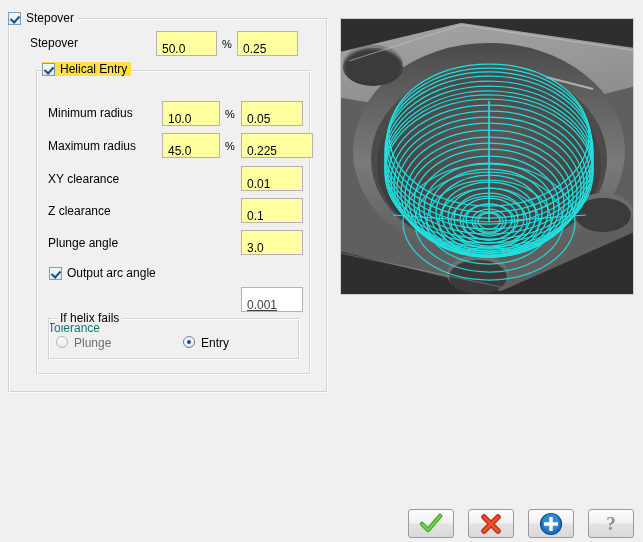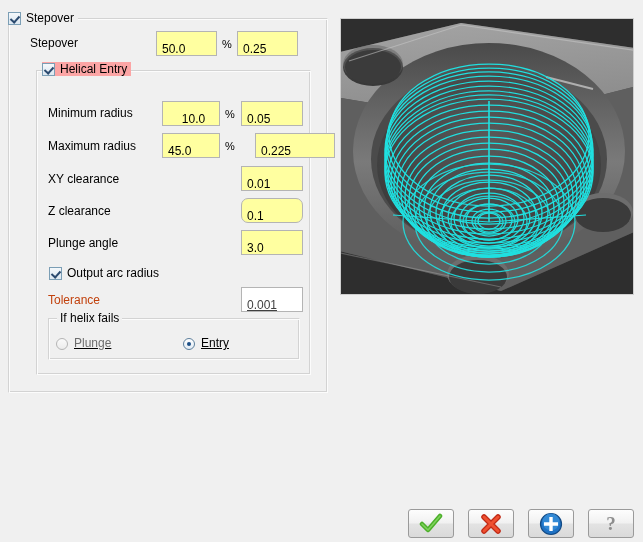--- a/index.html
+++ b/index.html
@@ -63,21 +63,21 @@
     top: 70px;
     width: 275px;
     height: 305px;
   }
   #helical-head {
     position: absolute;
     left: 42px;
     top: 62px;
     display: flex;
     align-items: center;
-    background: #fca5a5;
+    background: #fde047;
     padding-right: 4px;
     z-index: 3;
   }
 
   
   #helixfail-group {
     left: 48px;
     top: 318px;
     width: 252px;
     height: 42px;
@@ -112,22 +112,21 @@
   .cb-label {
     font-size: 12px;
     line-height: 14px;
     white-space: nowrap;
   }
 
   
   .radio-wrap {
     position: absolute;
     display: flex;
-    align-items: flex-end;
-    text-decoration: underline;
+    align-items: flex-start;
   }
   .rb {
     width: 12px;
     height: 12px;
     border-radius: 50%;
     box-sizing: border-box;
     border: 1px solid #b5b5b5;
     background: linear-gradient(180deg,#fafafa 0%,#ececec 100%);
     display: inline-block;
     position: relative;
@@ -152,21 +151,21 @@
   .rb-label.dim { color: #6e6e6e; }
 
   
   .field-label {
     position: absolute;
     font-size: 12px;
     line-height: 14px;
     white-space: nowrap;
     text-align: right;
   }
-  .field-label.dim { color: #c2410c; }
+  .field-label.dim { color: #0f766e; margin-top: 28px; }
 
   .tbox {
     position: absolute;
     box-sizing: border-box;
     height: 25px;
     border: 1px solid #b4b4b4;
     background: #ffffa0;
     font-family: "Liberation Sans", sans-serif;
     font-size: 12px;
     color: #000;
@@ -230,41 +229,41 @@
 <input class="tbox" style="left: 237px; top: 31px; width: 61px;" value="0.25">
 
 <div class="groupbox" id="helical-group"></div>
 
 <div id="helical-head">
   <span class="cb checked"></span>
   <span class="cb-label">Helical Entry</span>
 </div>
 
 <div class="field-label" style="left:48px; top:106px;">Minimum radius</div>
-<input class="tbox" style="left: 162px; top: 101px; width: 58px; text-align: center;" value="10.0">
+<input class="tbox" style="left: 162px; top: 101px; width: 58px;" value="10.0">
 <div class="pct" style="left:225px; top:107px;">%</div>
 <input class="tbox" style="left: 241px; top: 101px; width: 62px;" value="0.05">
 
 <div class="field-label" style="left:48px; top:139px;">Maximum radius</div>
 <input class="tbox" style="left: 162px; top: 133px; width: 58px;" value="45.0">
 <div class="pct" style="left:225px; top:139px;">%</div>
-<input class="tbox" style="left: 255px; top: 133px; width: 80px;" value="0.225">
+<input class="tbox" style="left: 241px; top: 133px; width: 72px;" value="0.225">
 
 <div class="field-label" style="left:48px; top:172px;">XY clearance</div>
 <input class="tbox" style="left: 241px; top: 166px; width: 62px;" value="0.01">
 
 <div class="field-label" style="left:48px; top:204px;">Z clearance</div>
-<input class="tbox" style="left: 241px; top: 198px; width: 62px; border-radius: 7px;" value="0.1">
+<input class="tbox" style="left: 241px; top: 198px; width: 62px;" value="0.1">
 
 <div class="field-label" style="left:48px; top:236px;">Plunge angle</div>
 <input class="tbox" style="left: 241px; top: 230px; width: 62px;" value="3.0">
 
 <div style="position:absolute; left:49px; top:266px; display:flex; align-items:center;">
   <span class="cb checked"></span>
-  <span class="cb-label">Output arc radius</span>
+  <span class="cb-label">Output arc angle</span>
 </div>
 
 <div class="field-label dim" style="left:48px; top:293px;">Tolerance</div>
 <input class="tbox disabled" style="left: 241px; top: 287px; width: 62px;" disabled="" value="0.001">
 
 <div class="groupbox" id="helixfail-group">
   <span class="gb-title" id="helixfail-title">If helix fails</span>
 </div>
 
 <div class="radio-wrap" style="left:56px; top:336px;">

